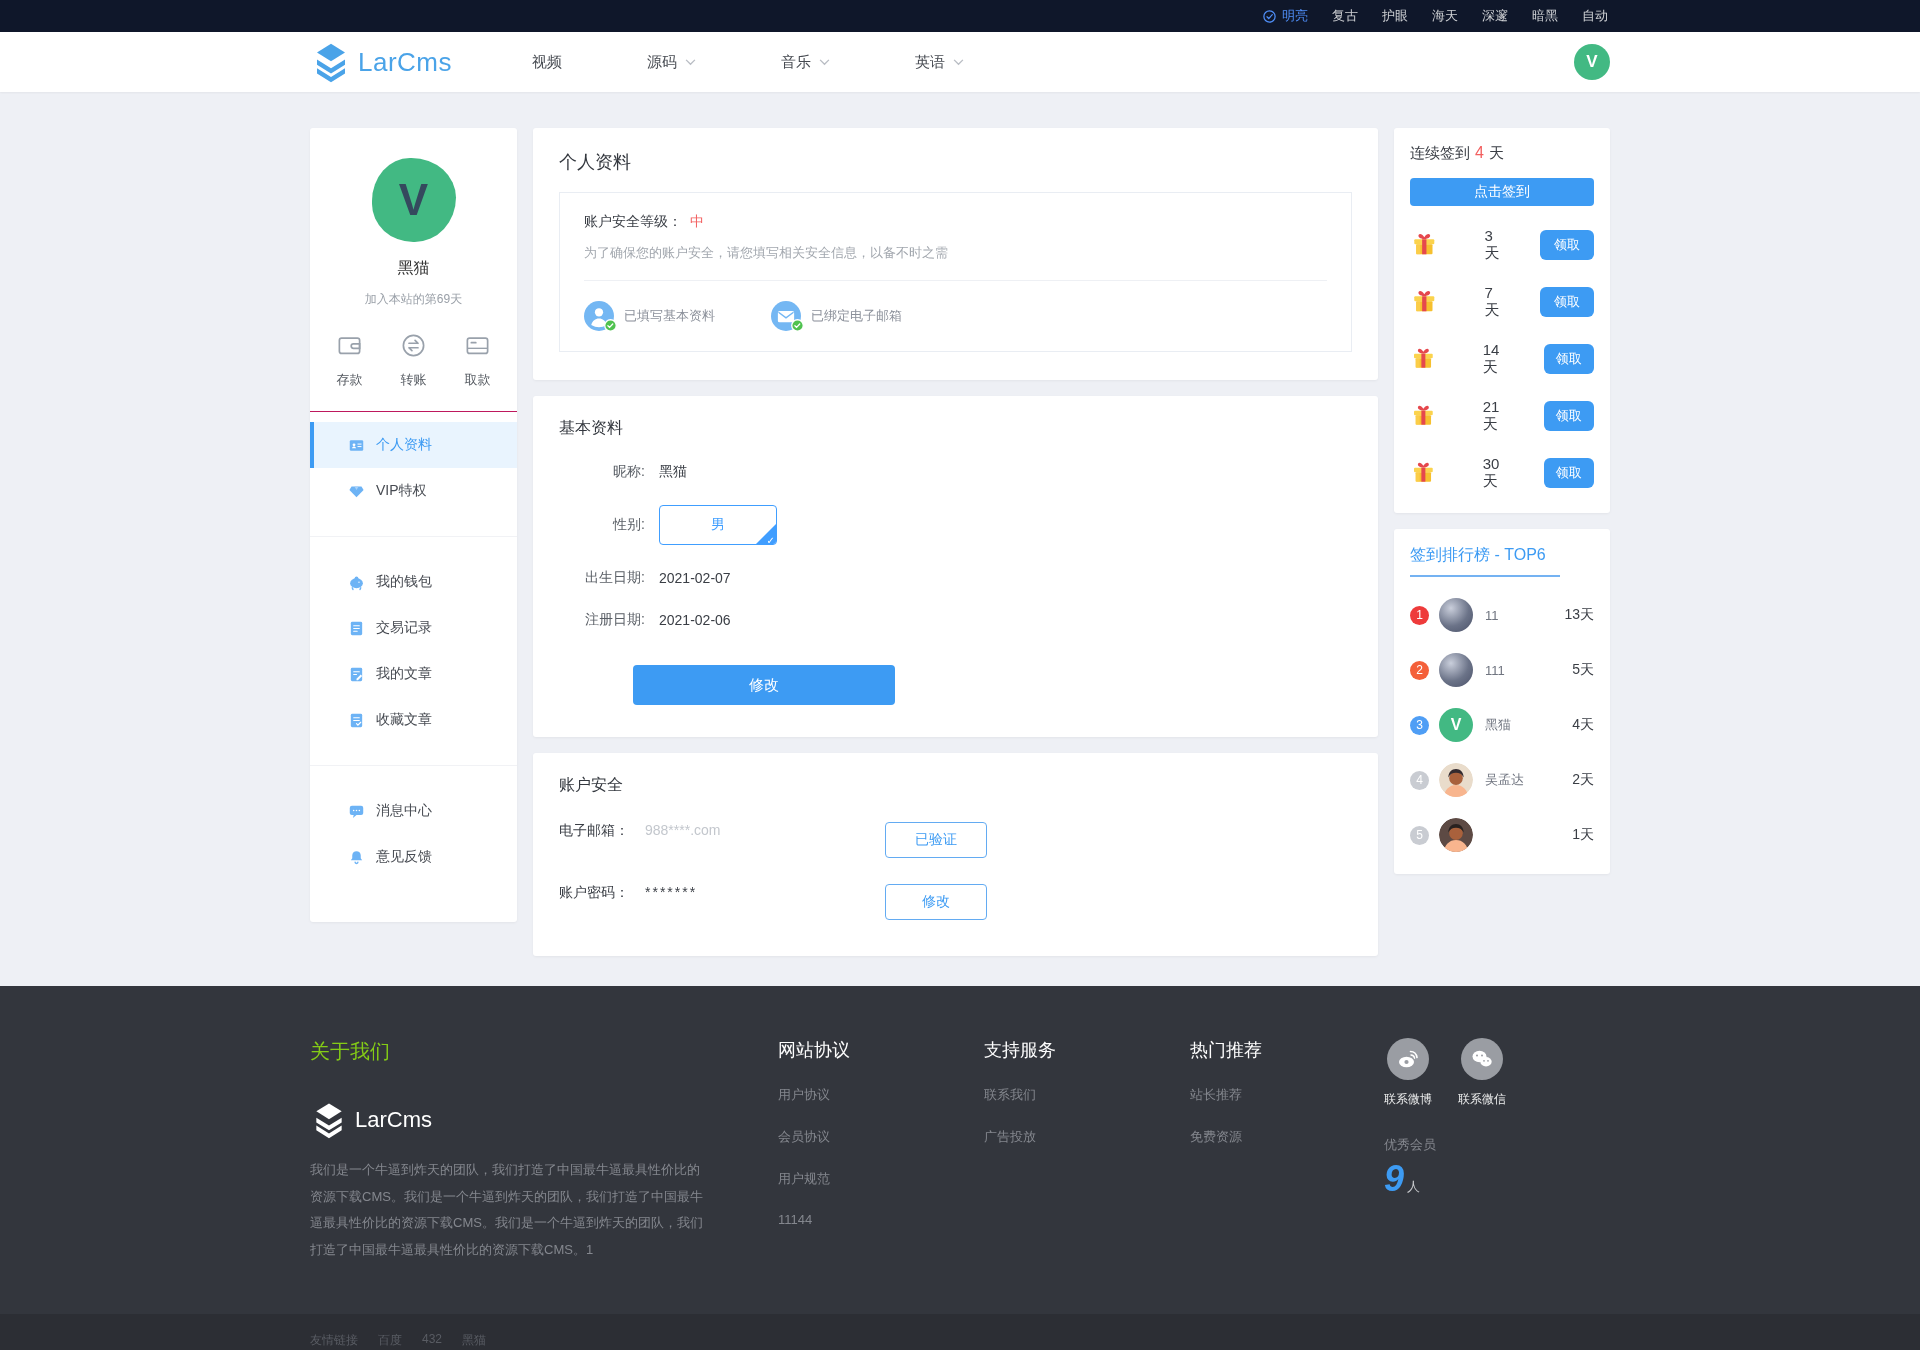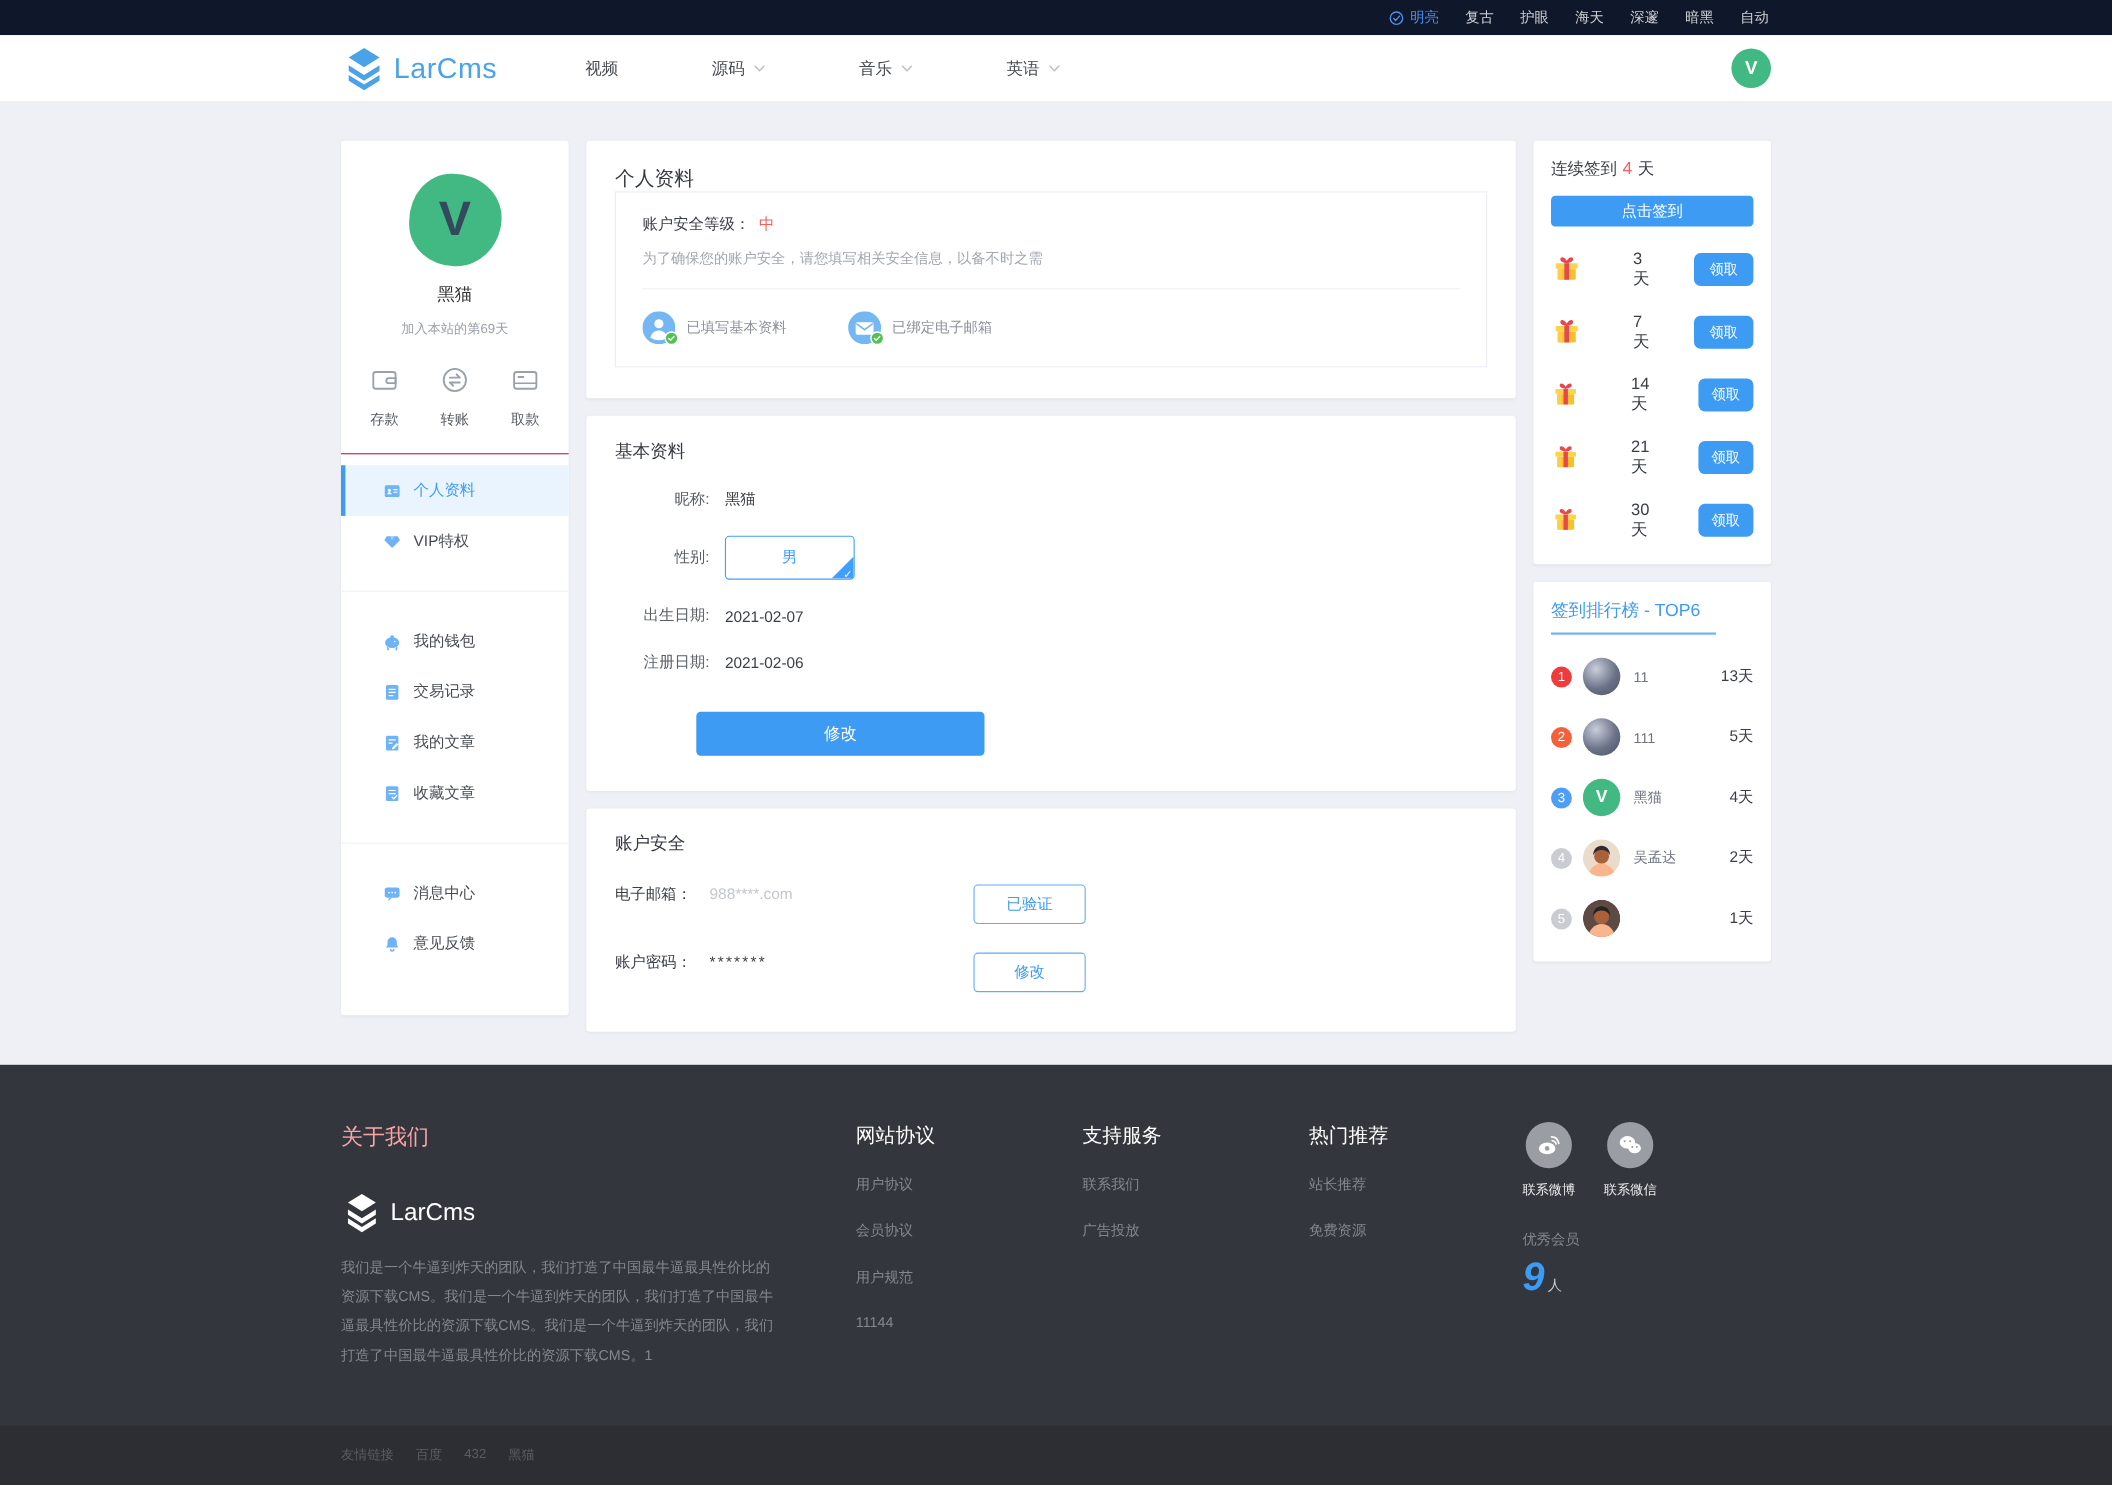--- a/index.html
+++ b/index.html
@@ -38,21 +38,21 @@
   .menu-item { height:46px; display:flex; align-items:center; gap:11px; padding-left:34px; font-size:14px; color:#474b52; cursor:pointer; border-left:4px solid transparent; }
   .menu-item.active { background:#e9f4fe; color:#3d9bf3; border-left-color:#3d9bf3; }
   .menu-gap { height:1px; background:#f1f2f5; margin:22px 0; }
 
   
   .maincol { flex:1; }
   .sec-title { font-size:18px; color:#34383f; font-weight:500; }
   .sub-title { font-size:16px; color:#34383f; font-weight:500; }
   .card-pad { padding:22px 26px 28px; }
   .mb { margin-bottom:16px; }
-  .sec-box { border:1px solid #e9edf3; padding:20px 24px 20px; }
+  .sec-box { border:1px solid #e9edf3; margin-top:18px; padding:20px 24px 20px; }
   .sec-line { font-size:14px; color:#3a3e45; }
   .sec-level { color:#f25f5f; margin-left:8px; }
   .sec-tip { font-size:13px; color:#a2a7ae; margin-top:13px; padding-bottom:18px; border-bottom:1px solid #eef0f4; }
   .badges { display:flex; gap:56px; padding-top:20px; }
   .badge { display:flex; align-items:center; gap:10px; font-size:13px; color:#8b909a; }
   .badge-ic { position:relative; width:30px; height:30px; }
 
   .frow { display:flex; align-items:center; margin-top:24px; }
   .flabel { width:100px; text-align:right; padding-right:14px; font-size:14px; color:#5a5f66; }
   .fvalue { font-size:14px; color:#3a3e45; }
@@ -85,21 +85,21 @@
   .ravatar { width:34px; height:34px; border-radius:50%; margin-left:10px; flex:none; overflow:hidden; display:flex; align-items:center; justify-content:center; }
   .rv-photo { background:radial-gradient(circle at 35% 30%, #c9cedb, #6b7388 55%, #4a5168); }
   .rv-green { background:#42b983; color:#fff; font-weight:bold; font-size:16px; }
   .rname { font-size:13px; color:#707580; margin-left:12px; }
   .rdays { margin-left:auto; font-size:14px; color:#3a3e45; }
 
   
   footer { background:#33363d; padding-top:52px; }
   .fwrap { width:1300px; margin:0 auto; display:flex; }
   .fabout { width:420px; }
-  .ftitle { font-size:20px; color:#fca5a5; font-weight:400; }
+  .ftitle { font-size:20px; color:#84cc16; font-weight:400; }
   .flogo { display:flex; align-items:center; gap:7px; margin-top:36px; }
   .flogo-text { color:#fff; font-size:22px; }
   .fdesc { margin-top:18px; font-size:13px; color:#84878e; line-height:2.05; padding-right:24px; }
   .fcol { width:158px; margin-left:48px; }
   .fcol:first-of-type { margin-left:108px; }
   .fcol-title { font-size:18px; color:#fdfdfd; font-weight:400; }
   .flink { display:block; margin-top:24px; font-size:13px; color:#84878e; cursor:pointer; }
   .fsocial { margin-left:36px; }
   .soc-row { display:flex; gap:26px; }
   .soc { text-align:center; cursor:pointer; }

